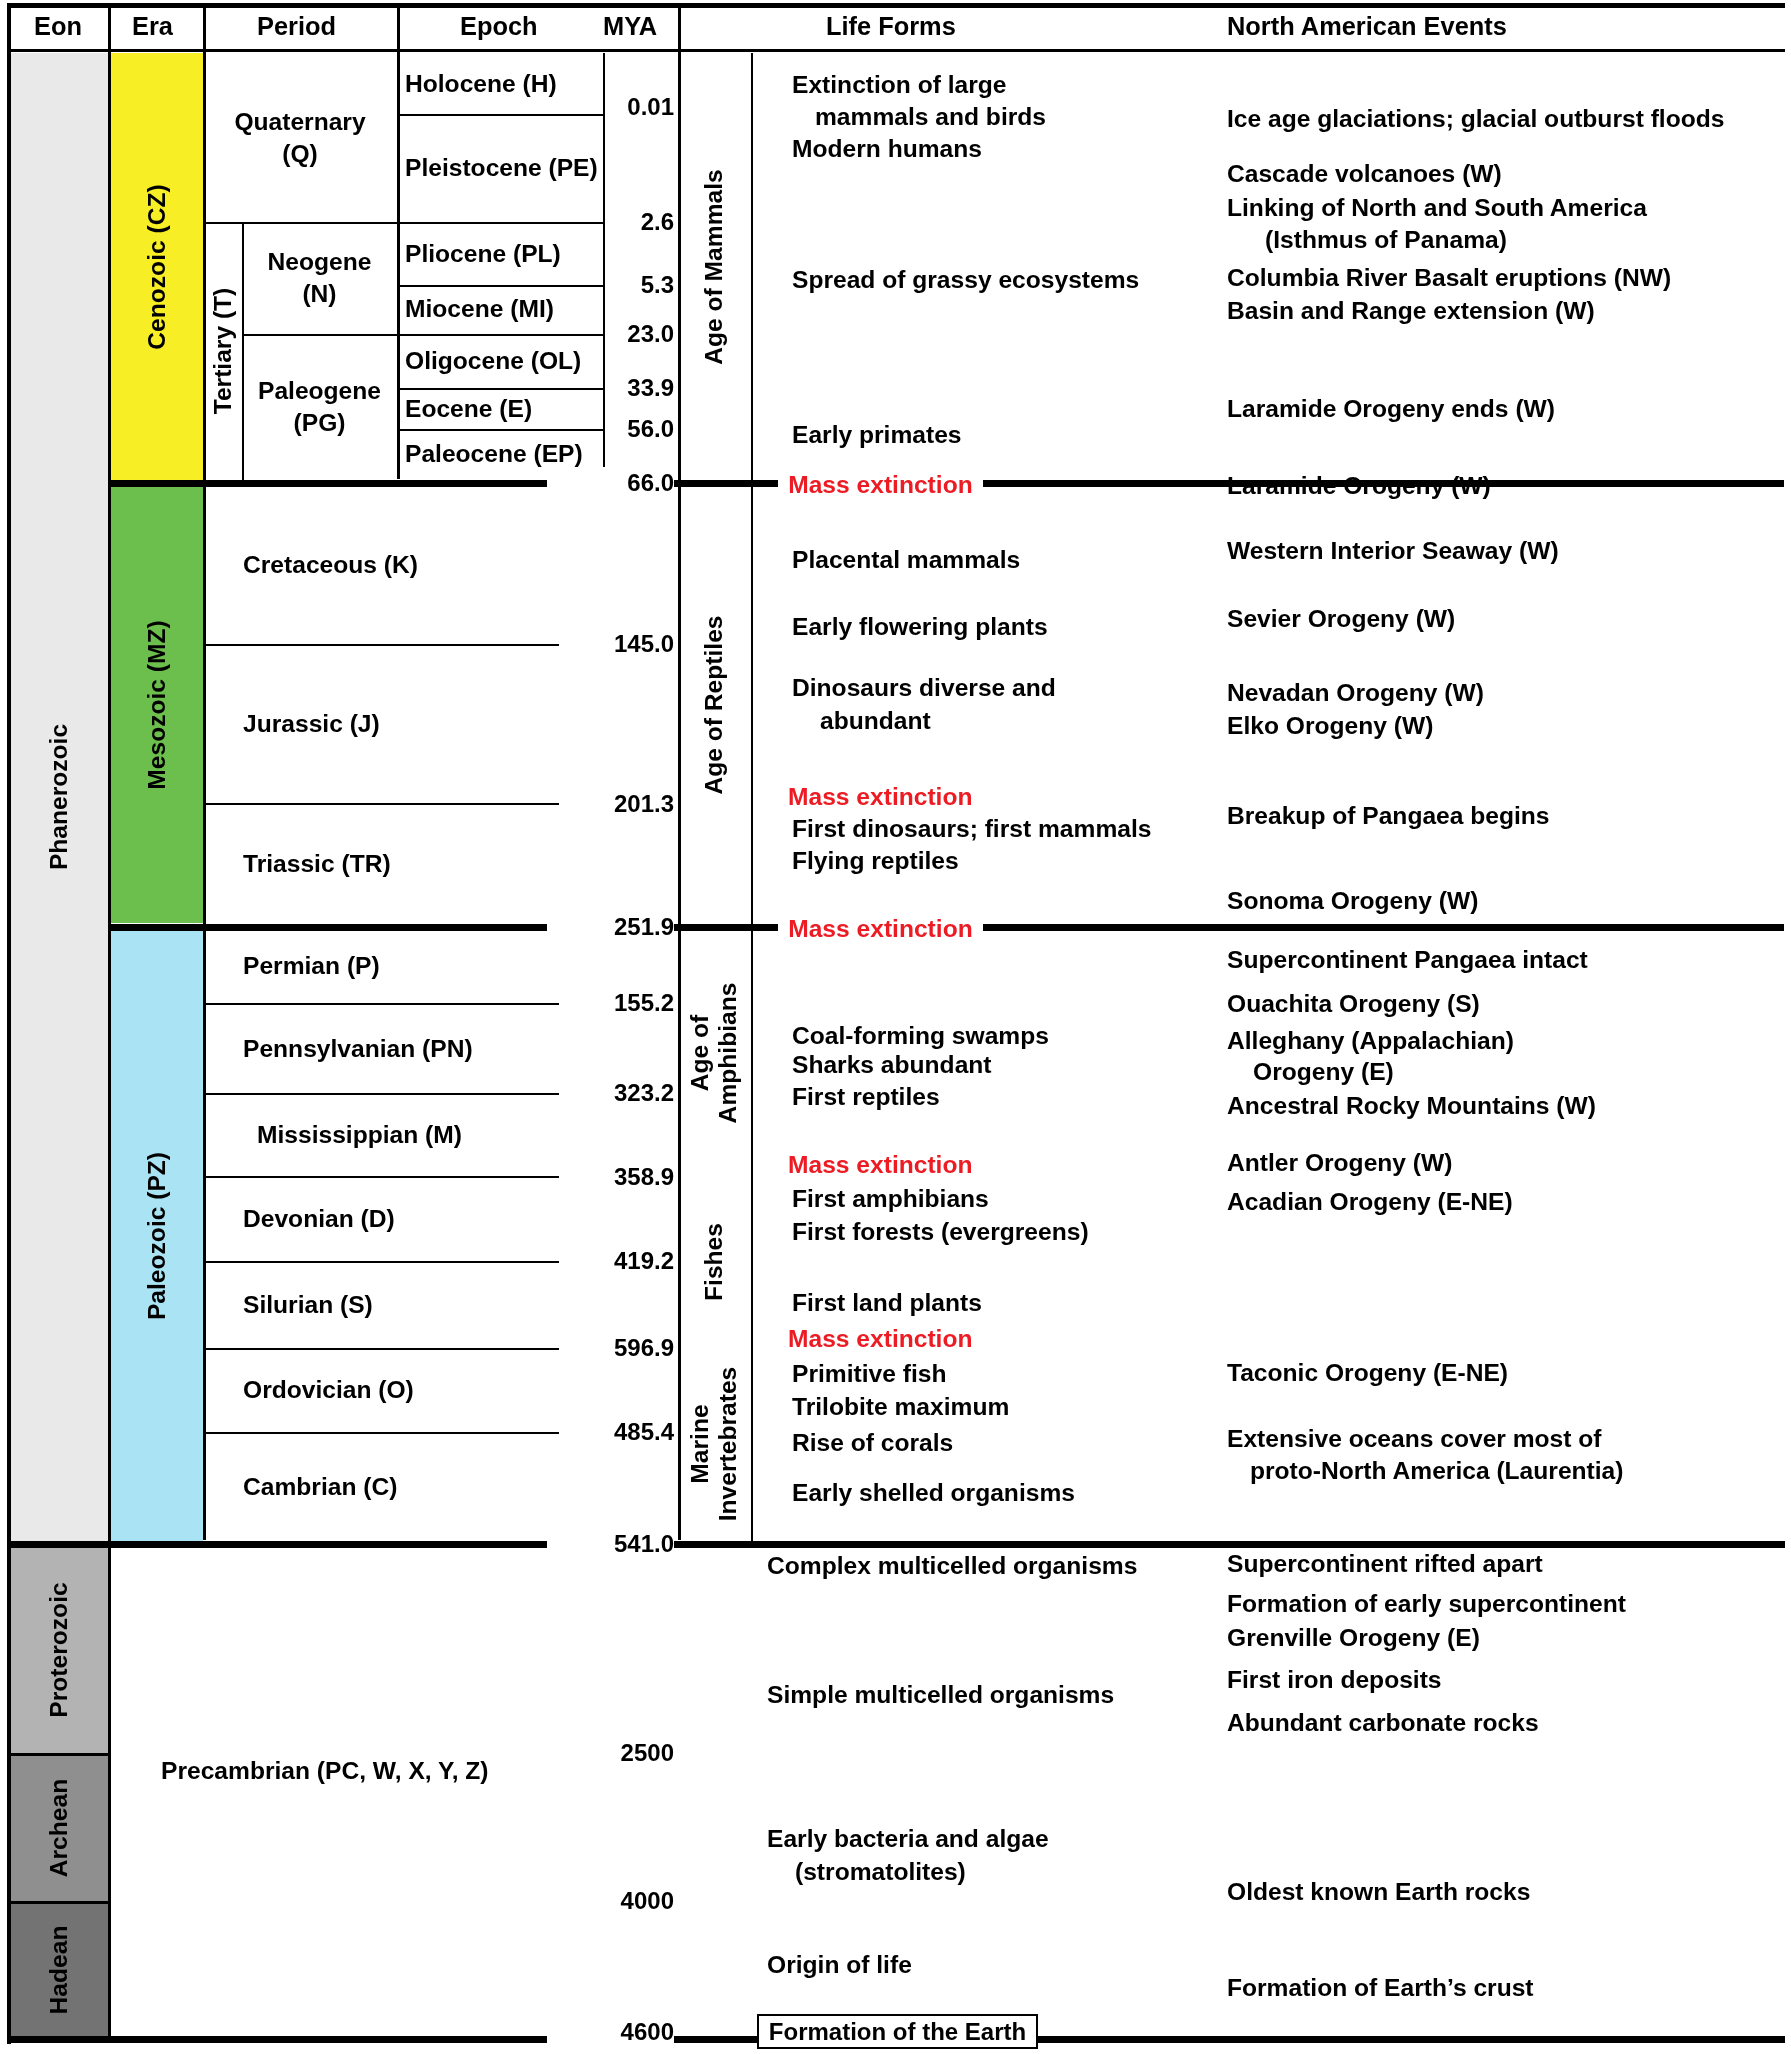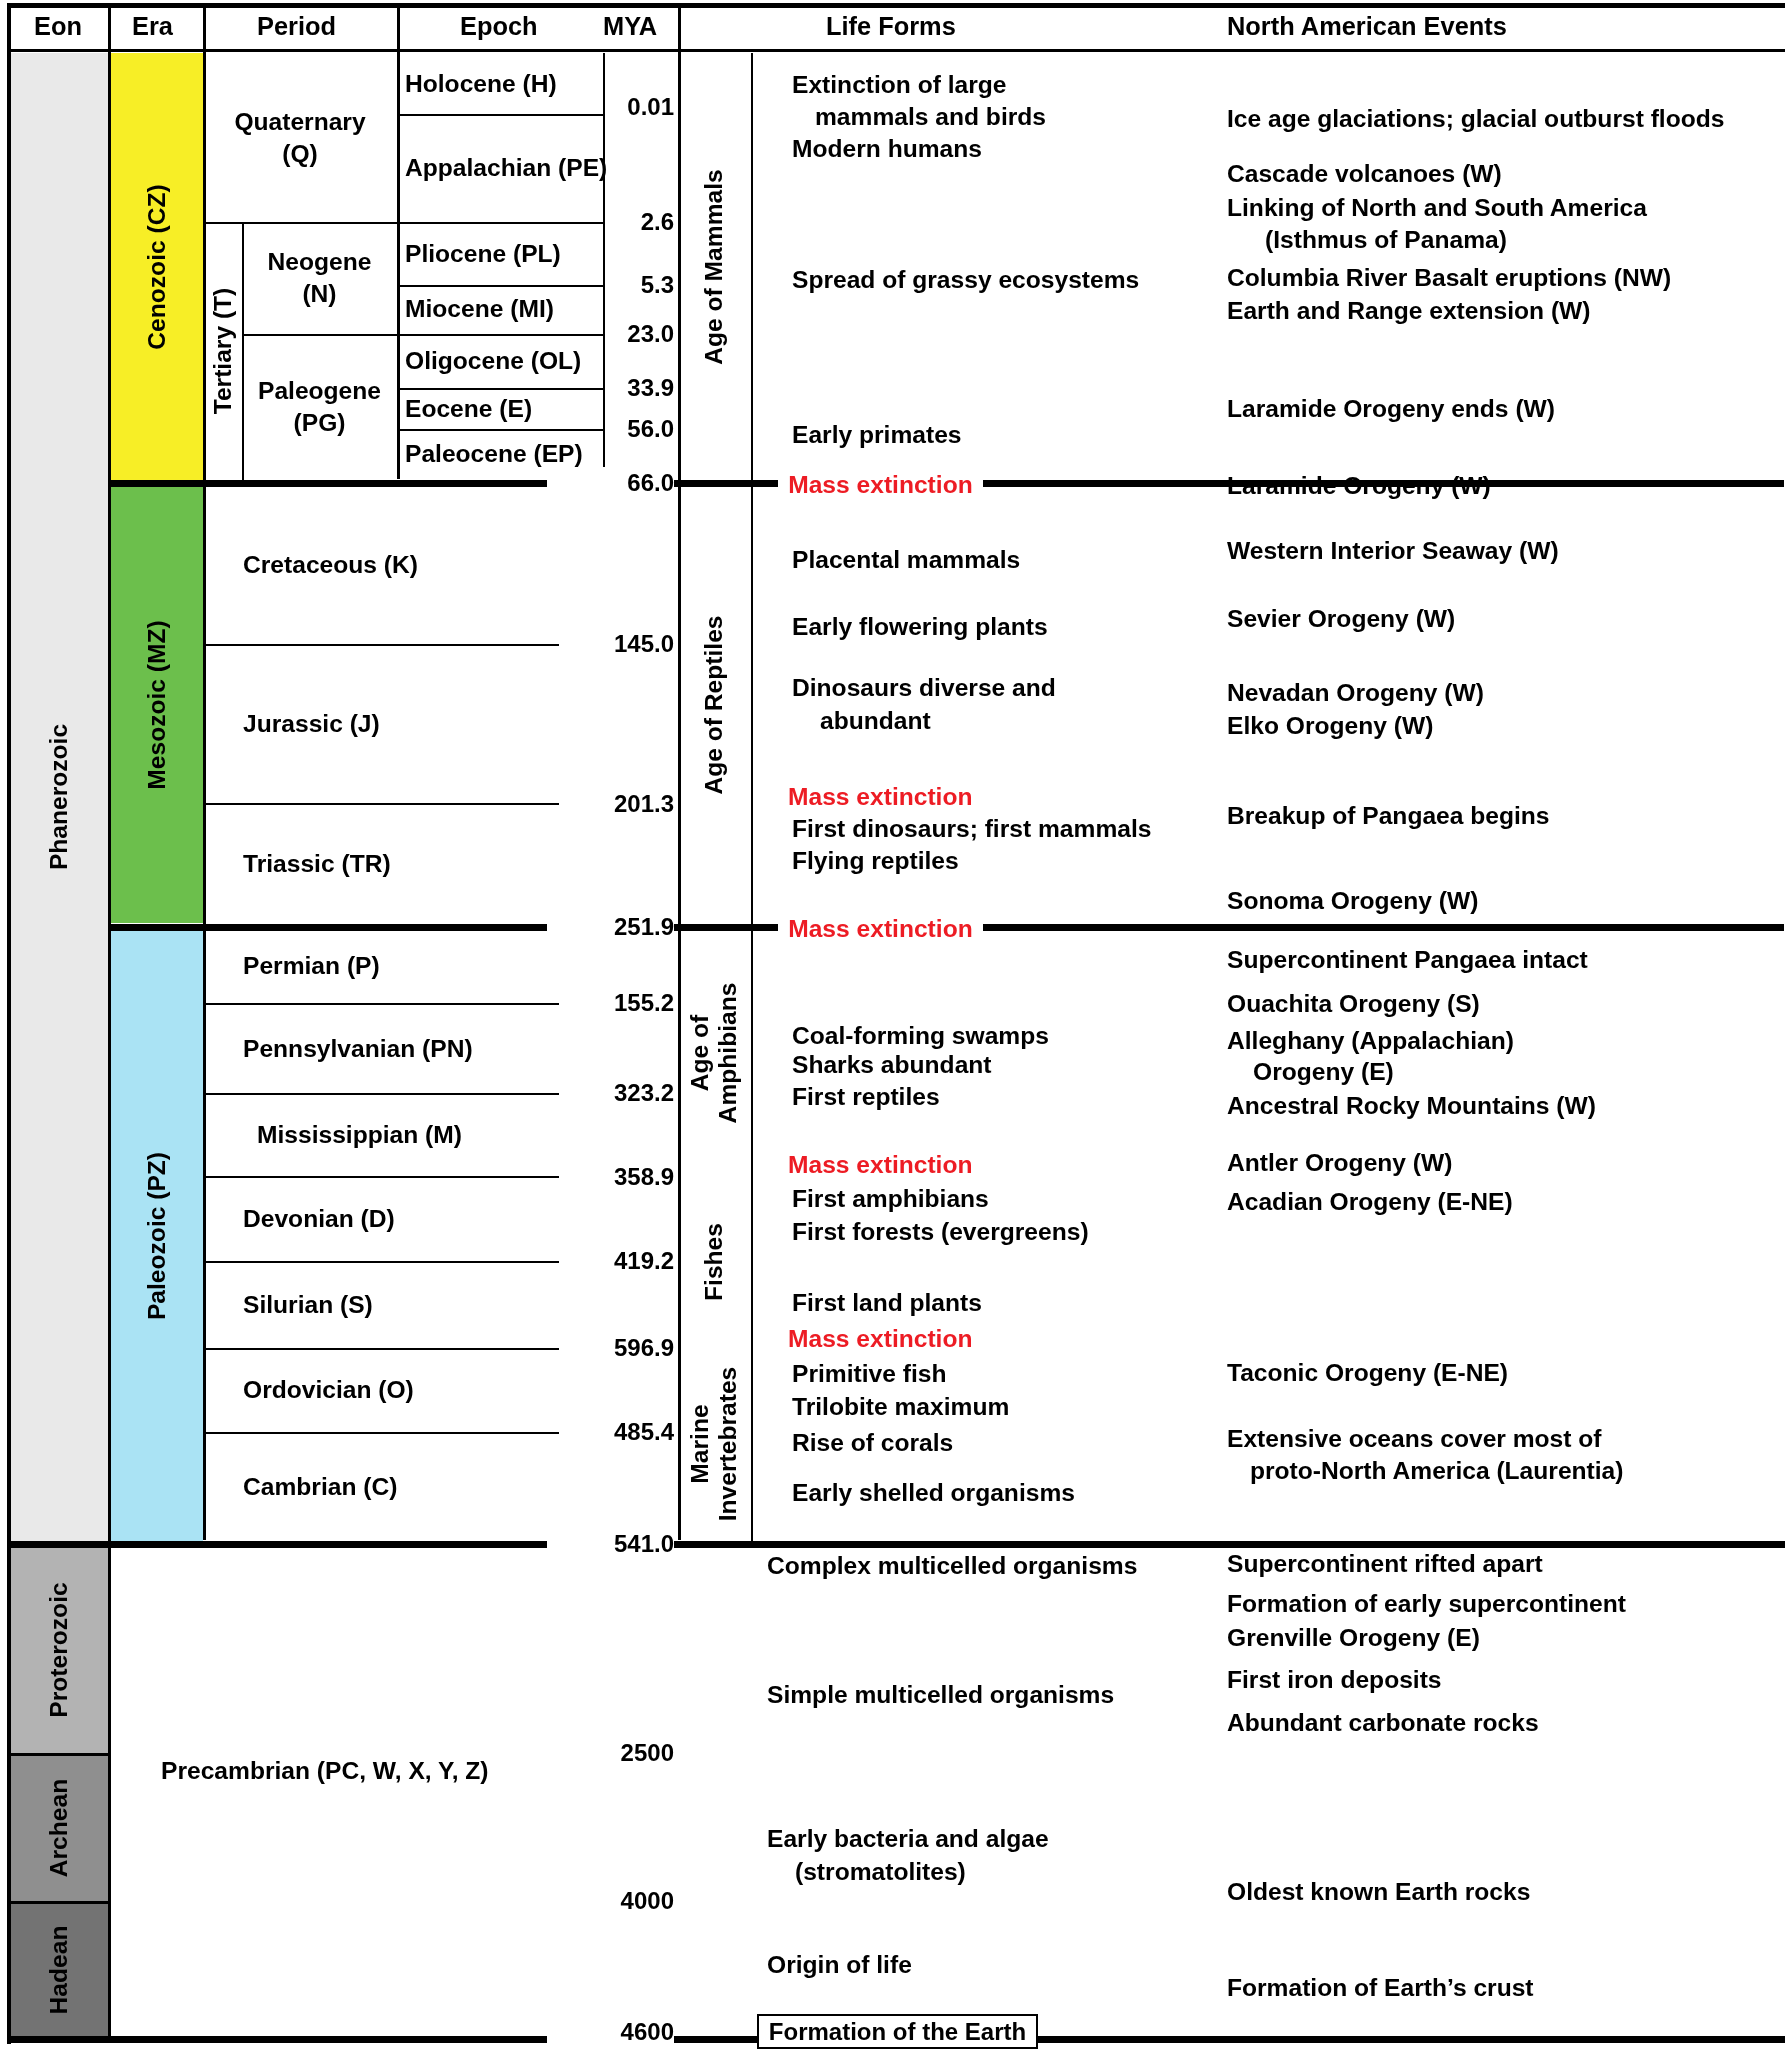--- a/index.html
+++ b/index.html
@@ -110,21 +110,21 @@
   <div class="t" style="left:243px;top:954px">Permian (P)</div>
   <div class="t" style="left:243px;top:1037px">Pennsylvanian (PN)</div>
   <div class="t" style="left:257px;top:1123px">Mississippian (M)</div>
   <div class="t" style="left:243px;top:1207px">Devonian (D)</div>
   <div class="t" style="left:243px;top:1293px">Silurian (S)</div>
   <div class="t" style="left:243px;top:1378px">Ordovician (O)</div>
   <div class="t" style="left:243px;top:1475px">Cambrian (C)</div>
   <div class="t" style="left:161px;top:1759px">Precambrian (PC, W, X, Y, Z)</div>
 
   <div class="t" style="left:405px;top:72px">Holocene (H)</div>
-  <div class="t" style="left:405px;top:156px">Appalachian (PE)</div>
+  <div class="t" style="left:405px;top:156px">Pleistocene (PE)</div>
   <div class="t" style="left:405px;top:242px">Pliocene (PL)</div>
   <div class="t" style="left:405px;top:297px">Miocene (MI)</div>
   <div class="t" style="left:405px;top:349px">Oligocene (OL)</div>
   <div class="t" style="left:405px;top:397px">Eocene (E)</div>
   <div class="t" style="left:405px;top:442px">Paleocene (EP)</div>
 
   <div class="mya" style="left:547px;top:95px">0.01</div>
   <div class="mya" style="left:547px;top:210px">2.6</div>
   <div class="mya" style="left:547px;top:273px">5.3</div>
   <div class="mya" style="left:547px;top:322px">23.0</div>
@@ -201,21 +201,21 @@
 
   <div class="fbox" style="left:757px;top:2014px;width:281px;height:35px">
     <span>Formation of the Earth</span>
   </div>
 
   <div class="t" style="left:1227px;top:107px">Ice age glaciations; glacial outburst floods</div>
   <div class="t" style="left:1227px;top:162px">Cascade volcanoes (W)</div>
   <div class="t" style="left:1227px;top:196px">Linking of North and South America</div>
   <div class="t" style="left:1265px;top:228px">(Isthmus of Panama)</div>
   <div class="t" style="left:1227px;top:266px">Columbia River Basalt eruptions (NW)</div>
-  <div class="t" style="left:1227px;top:299px">Earth and Range extension (W)</div>
+  <div class="t" style="left:1227px;top:299px">Basin and Range extension (W)</div>
   <div class="t" style="left:1227px;top:397px">Laramide Orogeny ends (W)</div>
   <div class="t" style="left:1227px;top:474px">Laramide Orogeny (W)</div>
   <div class="t" style="left:1227px;top:539px">Western Interior Seaway (W)</div>
   <div class="t" style="left:1227px;top:607px">Sevier Orogeny (W)</div>
   <div class="t" style="left:1227px;top:681px">Nevadan Orogeny (W)</div>
   <div class="t" style="left:1227px;top:714px">Elko Orogeny (W)</div>
   <div class="t" style="left:1227px;top:804px">Breakup of Pangaea begins</div>
   <div class="t" style="left:1227px;top:889px">Sonoma Orogeny (W)</div>
   <div class="t" style="left:1227px;top:948px">Supercontinent Pangaea intact</div>
   <div class="t" style="left:1227px;top:992px">Ouachita Orogeny (S)</div>

